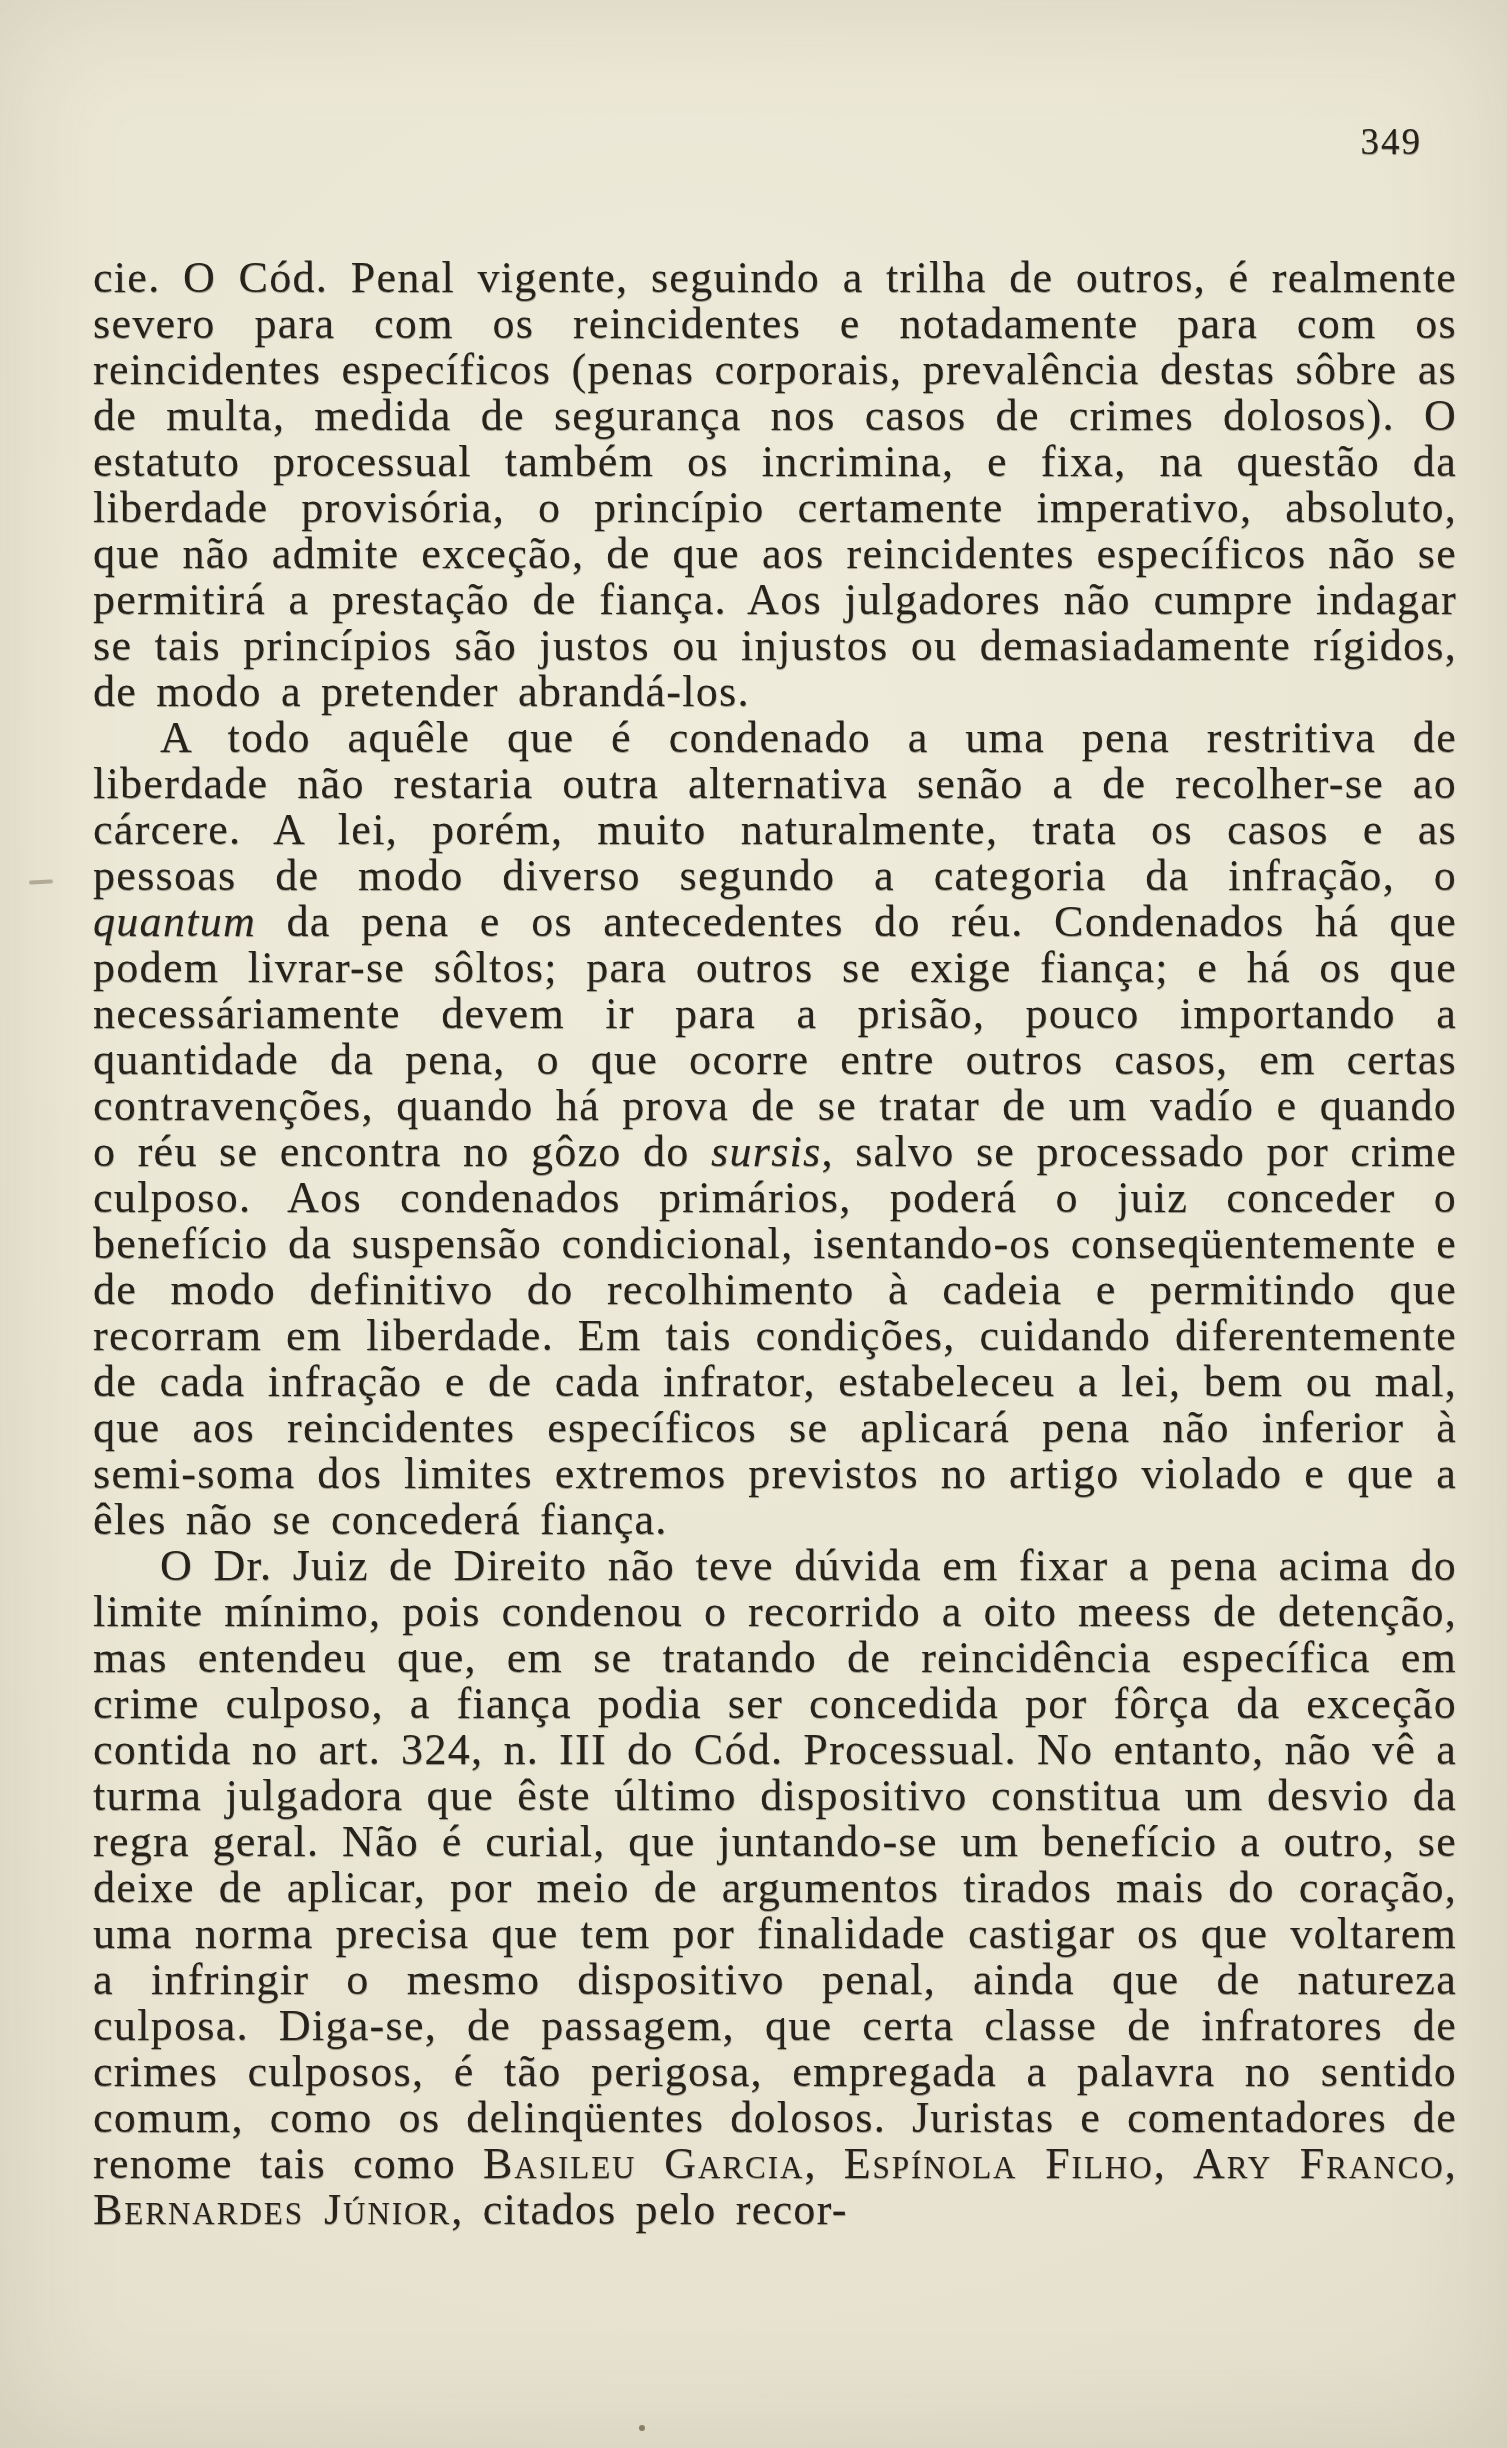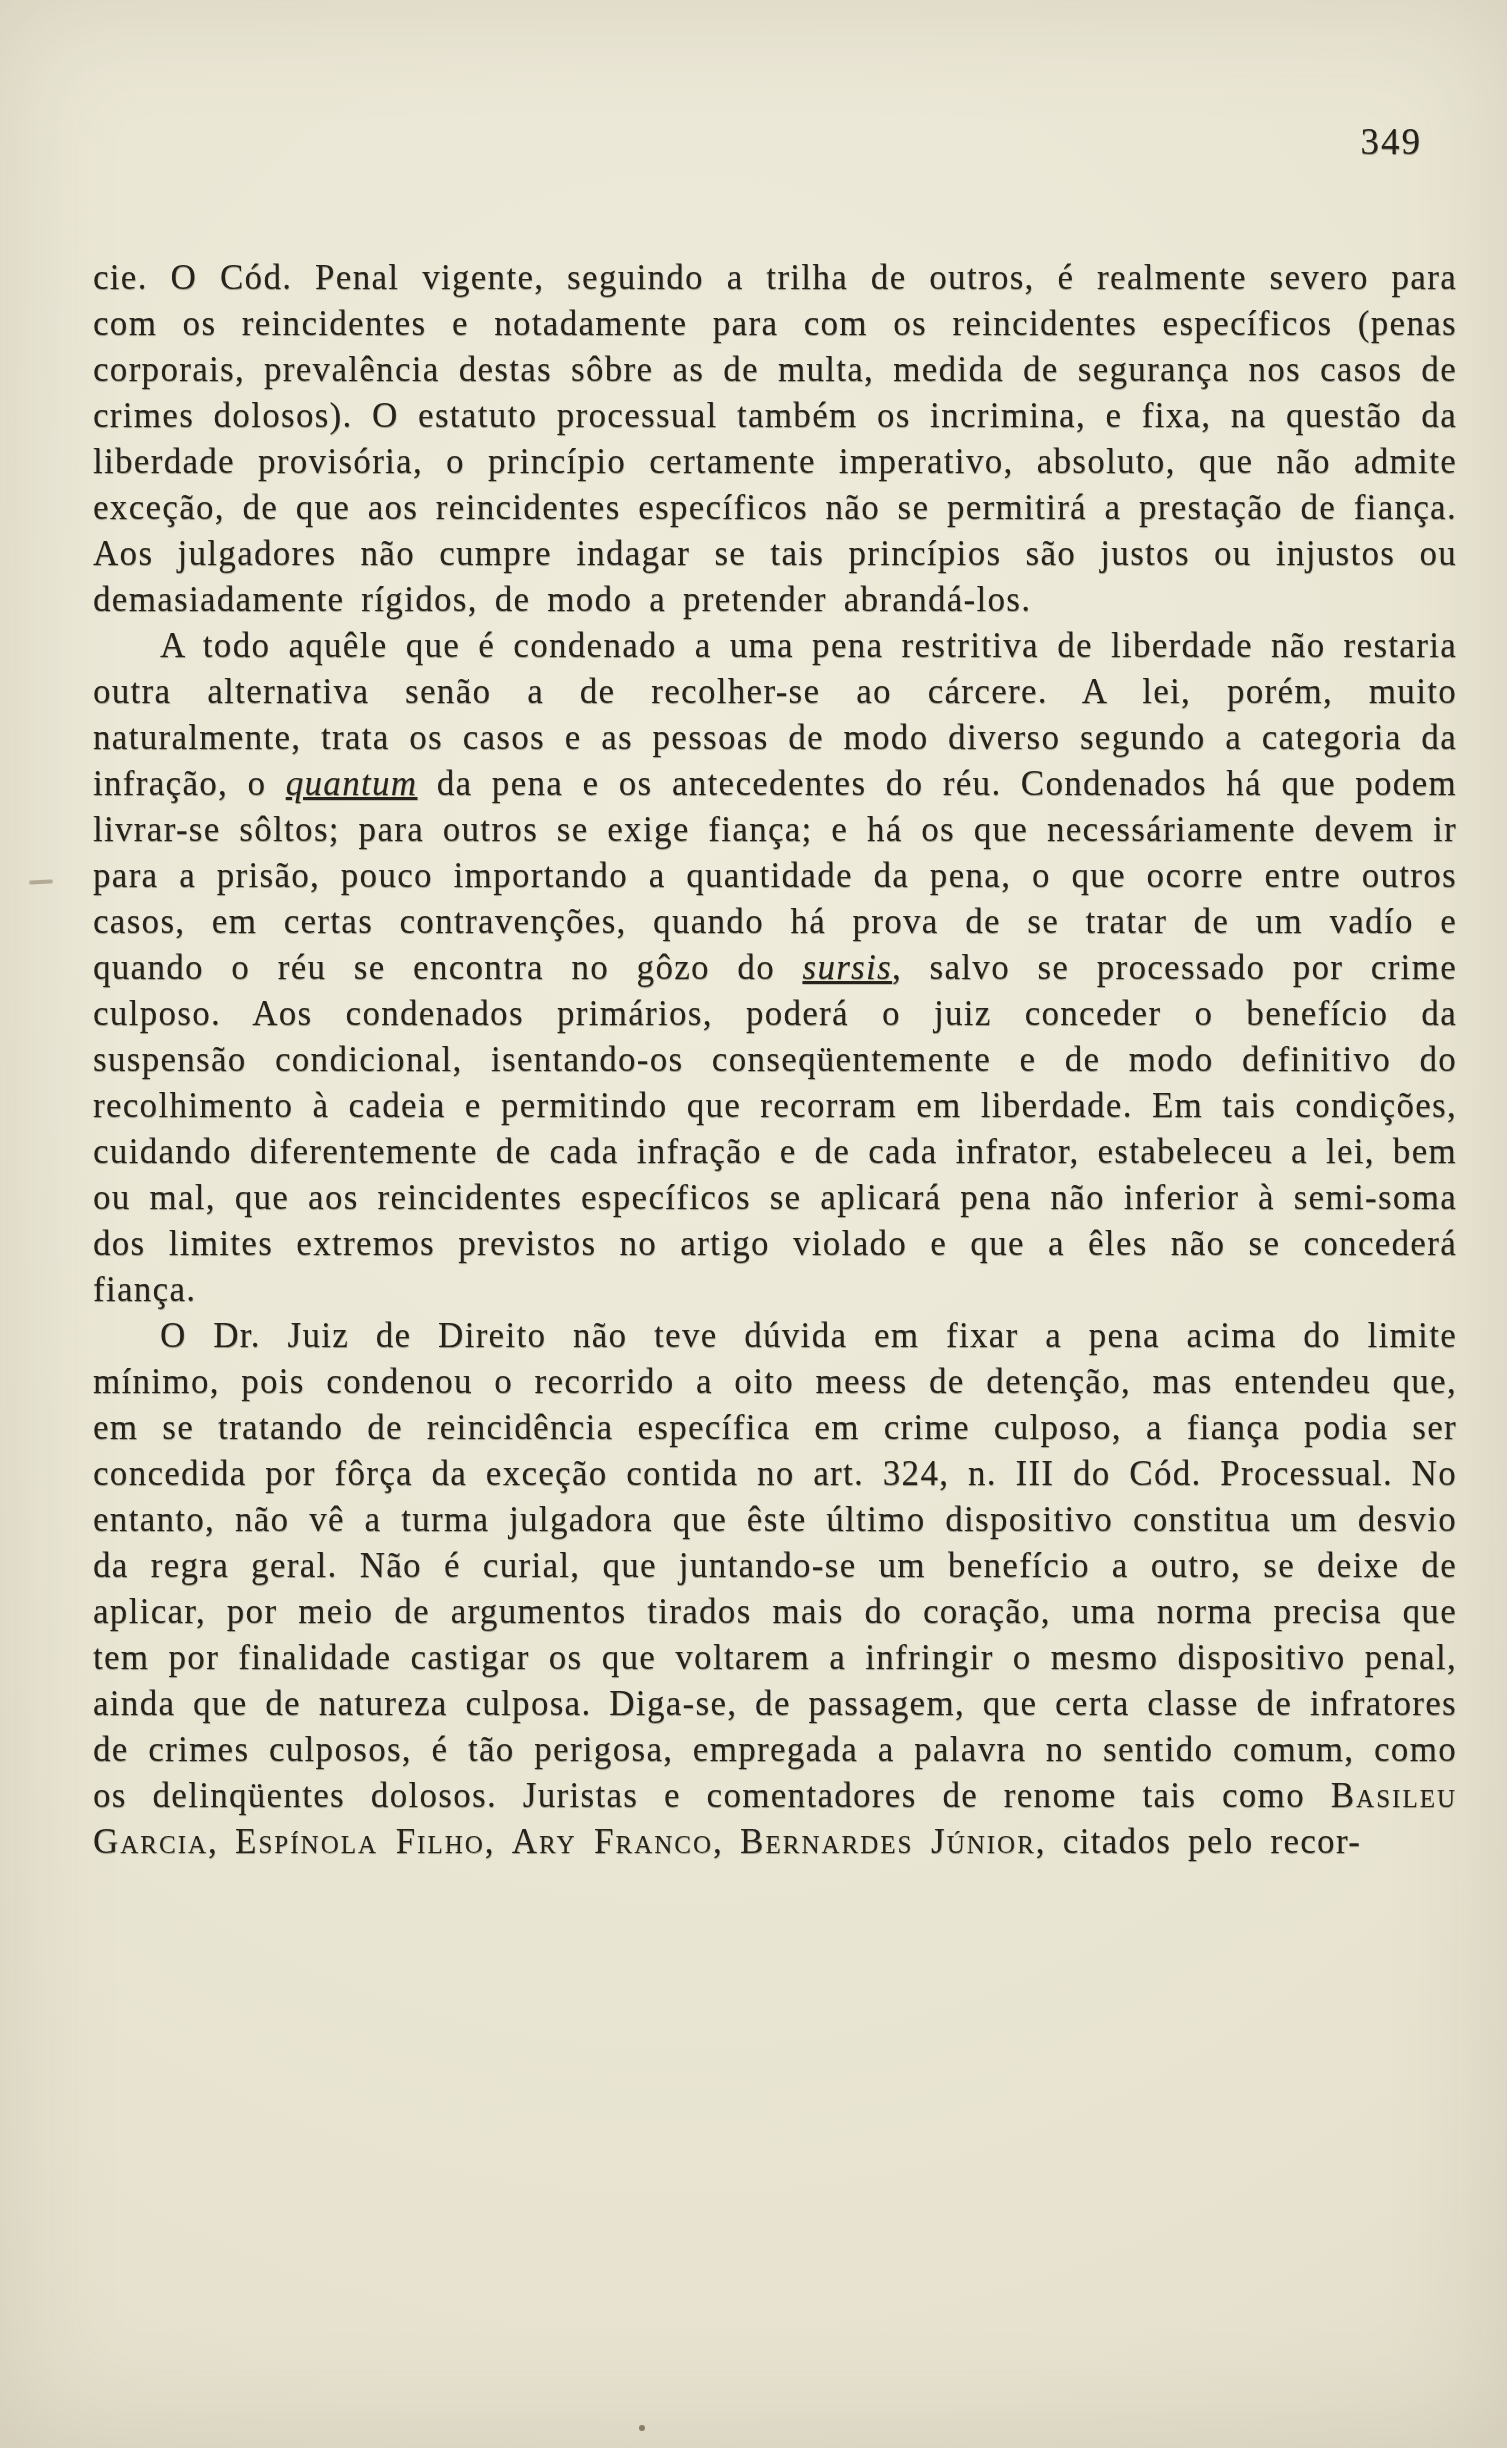--- a/index.html
+++ b/index.html
@@ -41,30 +41,30 @@
     position: absolute;
     right: 35px; top: -2px;
     font-size: 37px;
     letter-spacing: 2px;
   }
 
   .body-text {
     position: absolute;
     left: 93px; top: 255px;
     width: 1364px;
-    font-size: 35px;
+    font-size: 44px;
     line-height: 46px;
     letter-spacing: 1.3px;
     word-spacing: 6.9px;
     text-align: justify;
     text-shadow: 0.4px 0.5px 0.8px rgba(50,44,32,0.45);
   }
   .para { margin: 0; }
   .para.indent { text-indent: 67px; }
-  .it { font-style: italic; text-decoration: underline; }
+  .it { font-style: italic; }
   .sc { font-variant: small-caps; letter-spacing: 2px; }
 
   
   .pencil-mark {
     position: absolute;
     left: 29px; top: 880px;
     width: 23.5px; height: 3.9px;
     background: rgba(115,104,82,0.45);
     border-radius: 2px;
     transform: rotate(-3deg);

